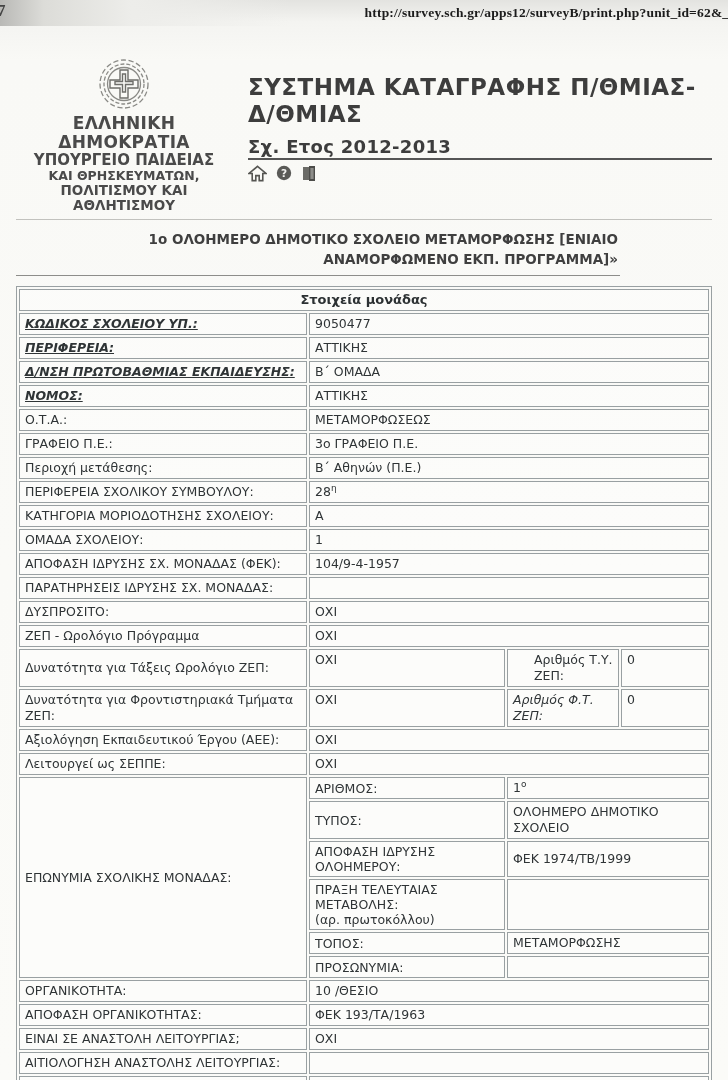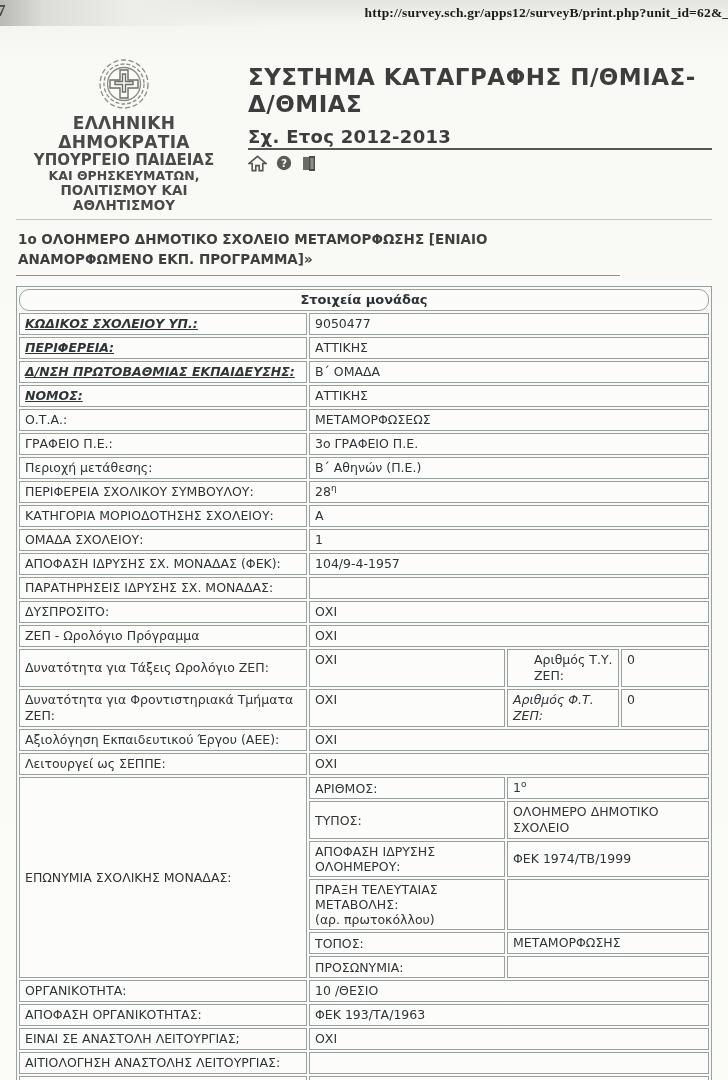--- a/index.html
+++ b/index.html
@@ -32,45 +32,46 @@
   .gov{width:216px;flex:0 0 216px;text-align:center;color:#4a4a4a;}
   .emblem{display:block;margin:0 auto 2px auto;}
   .gl{font-weight:bold;line-height:1.12;}
   .gl1{font-size:17px;letter-spacing:.3px;}
   .gl2{font-size:15px;}
   .gl3{font-size:12.5px;}
   .gl4{font-size:13.5px;}
   .titleblock{flex:1;padding-left:16px;min-width:0;}
   .systitle{
     font-size:23px;font-weight:bold;color:#3d3d3d;line-height:1.18;
-    letter-spacing:.5px;max-width:480px;margin-top:8px;
+    letter-spacing:.5px;max-width:480px;margin-top:18px;
   }
   .year-row{border-bottom:2px solid #555;margin-top:8px;padding-bottom:1px;}
   .year{font-size:18px;font-weight:bold;color:#3d3d3d;letter-spacing:.3px;text-align:right;}
   .hicons{display:flex;gap:9px;align-items:center;margin-top:5px;height:20px;}
   .hicon{display:inline-block;}
   
   .school-heading{
     margin:10px 16px 0 16px;padding:0 2px 6px 2px;
     border-bottom:1.5px solid #8d8d8a;
     font-size:13.5px;font-weight:bold;color:#3f3f3f;line-height:1.45;
     max-width:600px;
+    text-align:right;
   }
   
   table.unit{
     margin:10px 0 0 16px;width:696px;table-layout:fixed;
     border-collapse:separate;border-spacing:2px;
     border:1px solid #99a0a2;background:transparent;
     font-size:12.5px;color:#2f3436;
   }
   table.unit td{
     border:1px solid #99a0a2;padding:2px 5px;vertical-align:middle;
     line-height:16px;overflow:hidden;background:rgba(255,255,255,0.35);
   }
-  td.title-cell{text-align:center;font-weight:bold;font-size:13px;color:#2c3133;border-radius:10px;}
+  td.title-cell{text-align:center;font-weight:bold;font-size:13px;color:#2c3133;}
   td.lbl{}
   .emph{font-weight:bold;font-style:italic;text-decoration:underline;}
   td.val{}
   sup{font-size:9px;line-height:0;}
   .note-line{line-height:15px;}
 </style>
 </head>
 <body>
 
 <div class="page">

